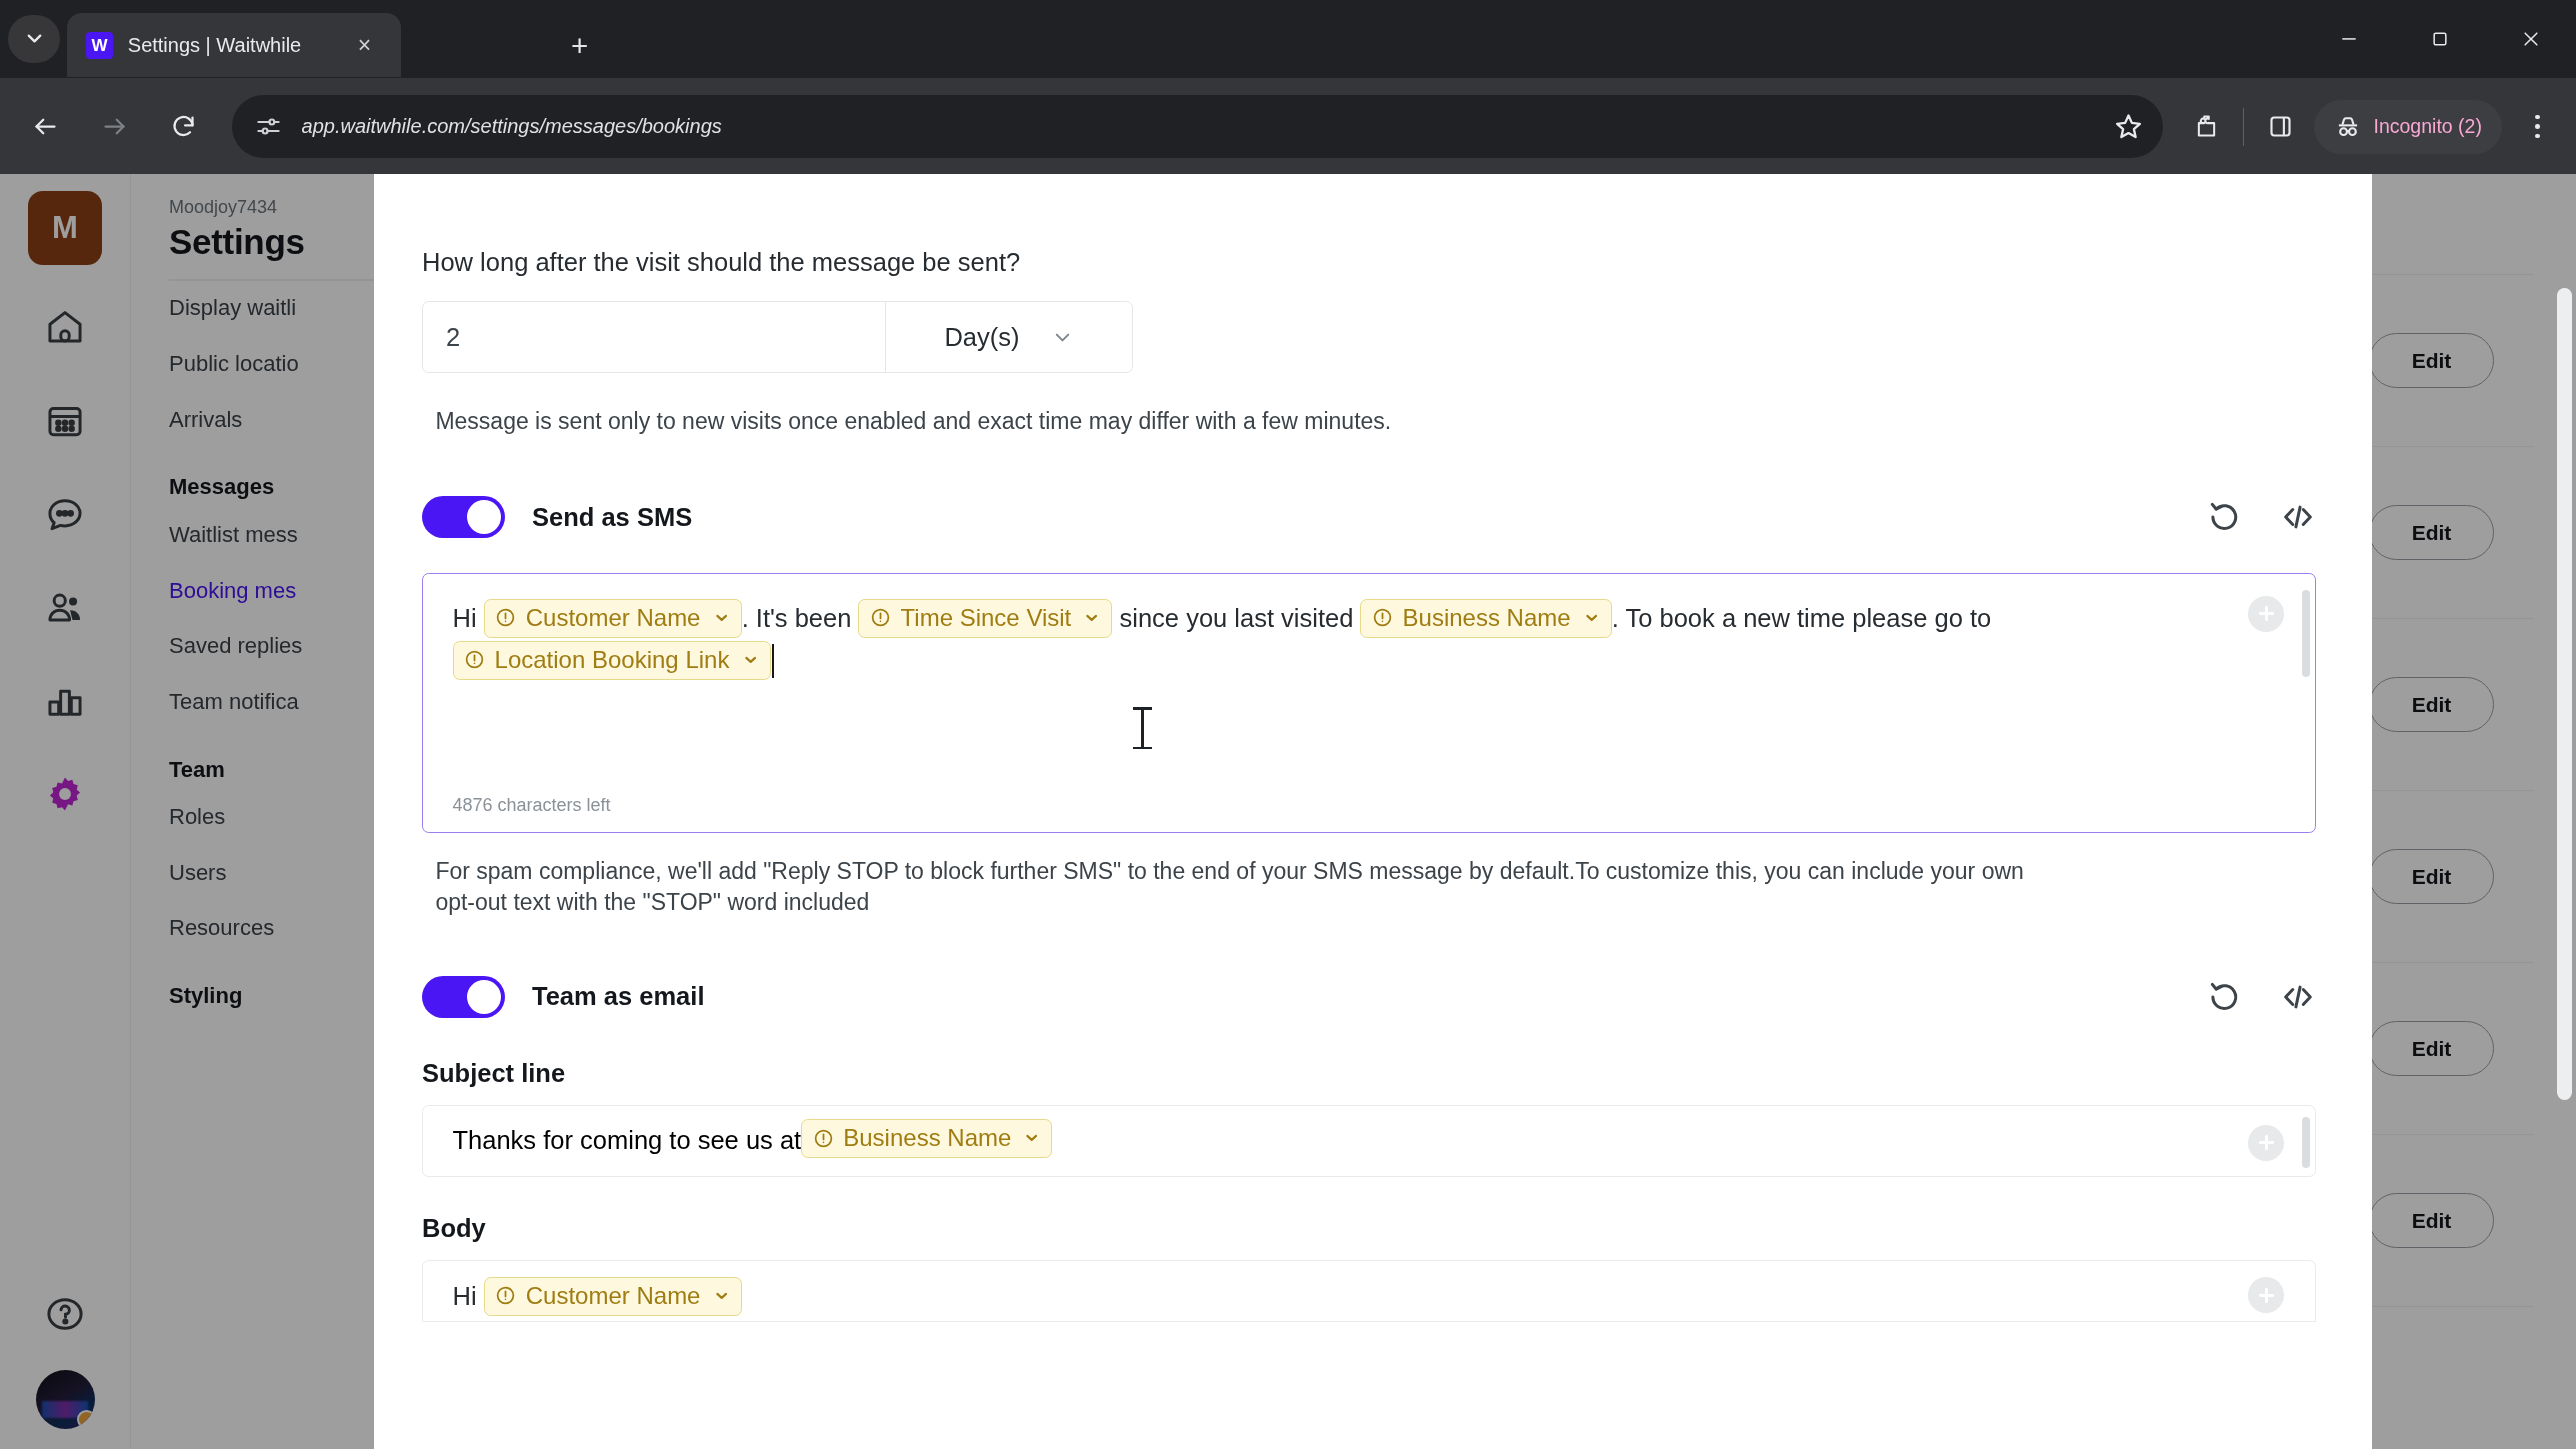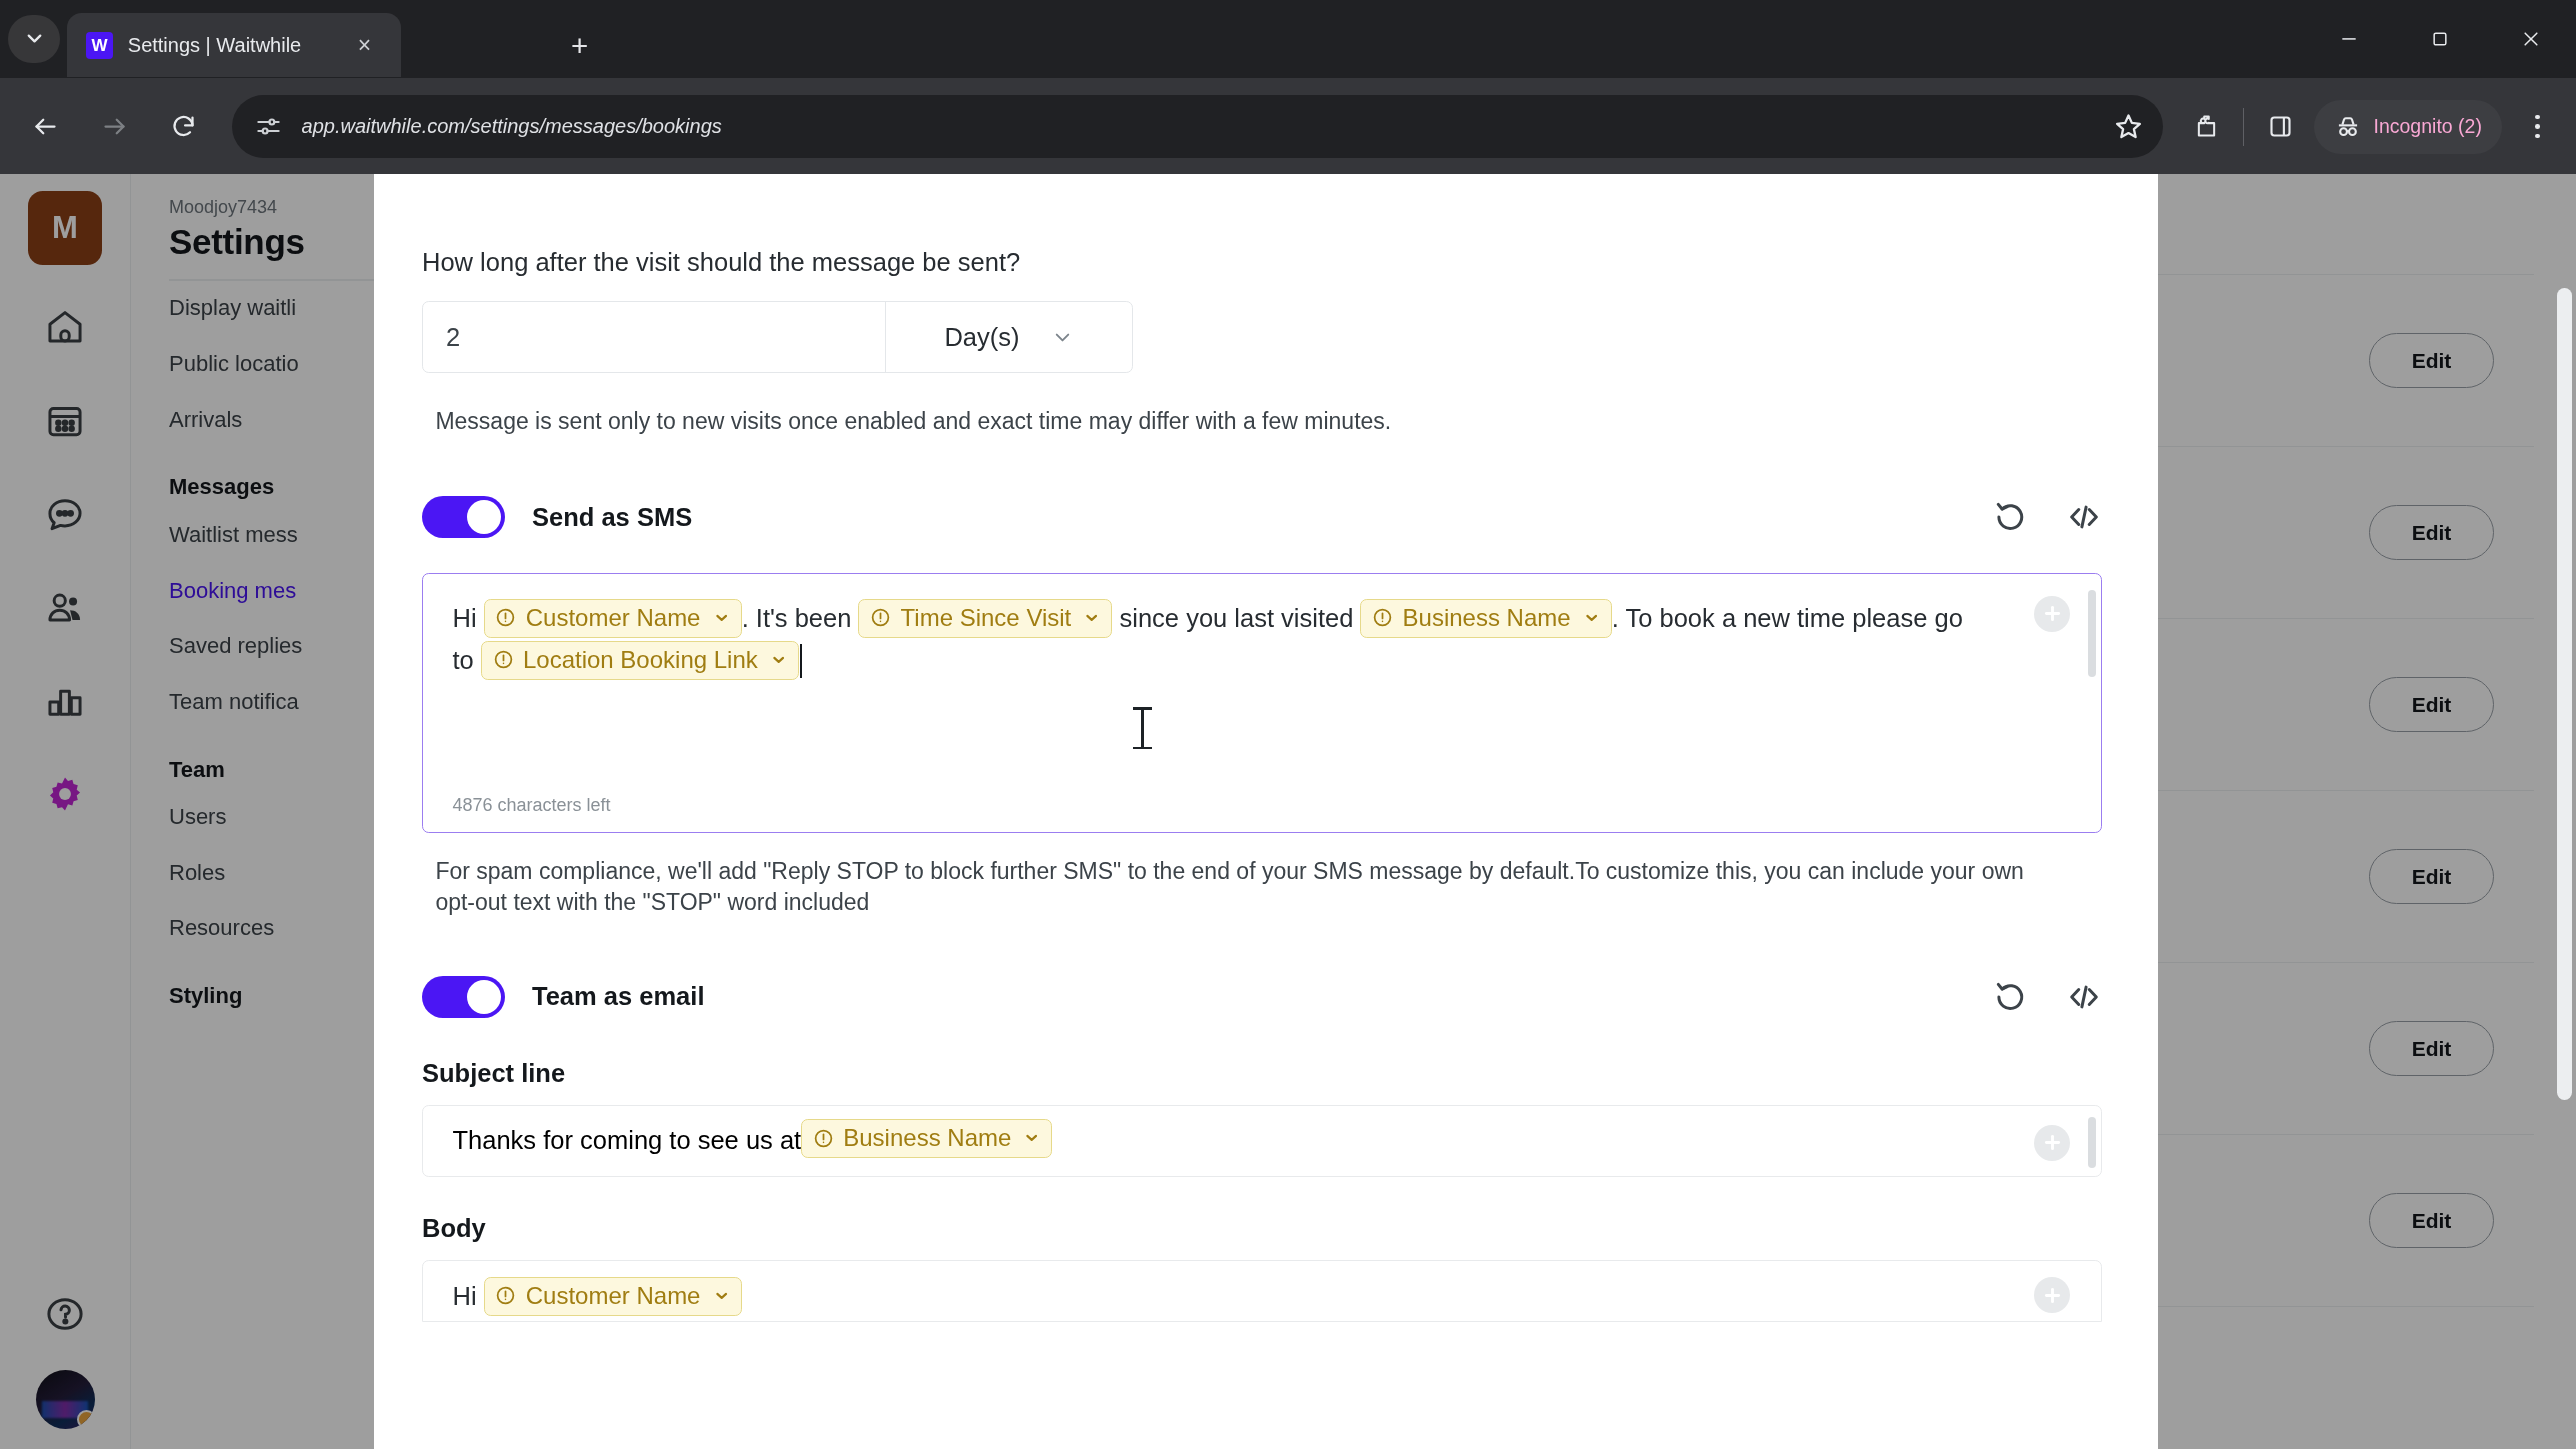--- a/index.html
+++ b/index.html
@@ -203,21 +203,21 @@
     background: transparent; z-index: 60;
   }
   .page-scrollbar-thumb {
     position: absolute; right: 4px; top: 114px; width: 14.8px; height: 812px;
     border-radius: 7.4px; background: #eceef0;
   }
 
   
   .modal {
     position: absolute; z-index: 50;
-    left: 374px; top: 0; width: 1784px; bottom: 0;
+    left: 374px; top: 0; width: 1998px; bottom: 0;
     background: #ffffff;
     overflow: hidden;
   }
   .modal-body {
     position: absolute; left: 0; top: 0; right: 0; bottom: 0;
     padding: 0 0 0 0;
   }
   .mpad { padding-left: 48px; padding-right: 56px; }
 
   .q-label { font-size: 25.5px; color: #272c31; padding-top: 74px; }
@@ -525,22 +525,22 @@
         <div class="sn-item">Public locatio</div>
         <div class="sn-item">Arrivals</div>
 
         <div class="sn-group">Messages</div>
         <div class="sn-item">Waitlist mess</div>
         <div class="sn-item active">Booking mes</div>
         <div class="sn-item">Saved replies</div>
         <div class="sn-item">Team notifica</div>
 
         <div class="sn-group">Team</div>
+        <div class="sn-item">Roles</div>
         <div class="sn-item">Users</div>
-        <div class="sn-item">Roles</div>
         <div class="sn-item">Resources</div>
 
         <div class="sn-group">Styling</div>
       </div>
 
       <div class="content">
         <div class="content-inner">
           <div class="c-head"></div>
 
           <div class="c-row">

